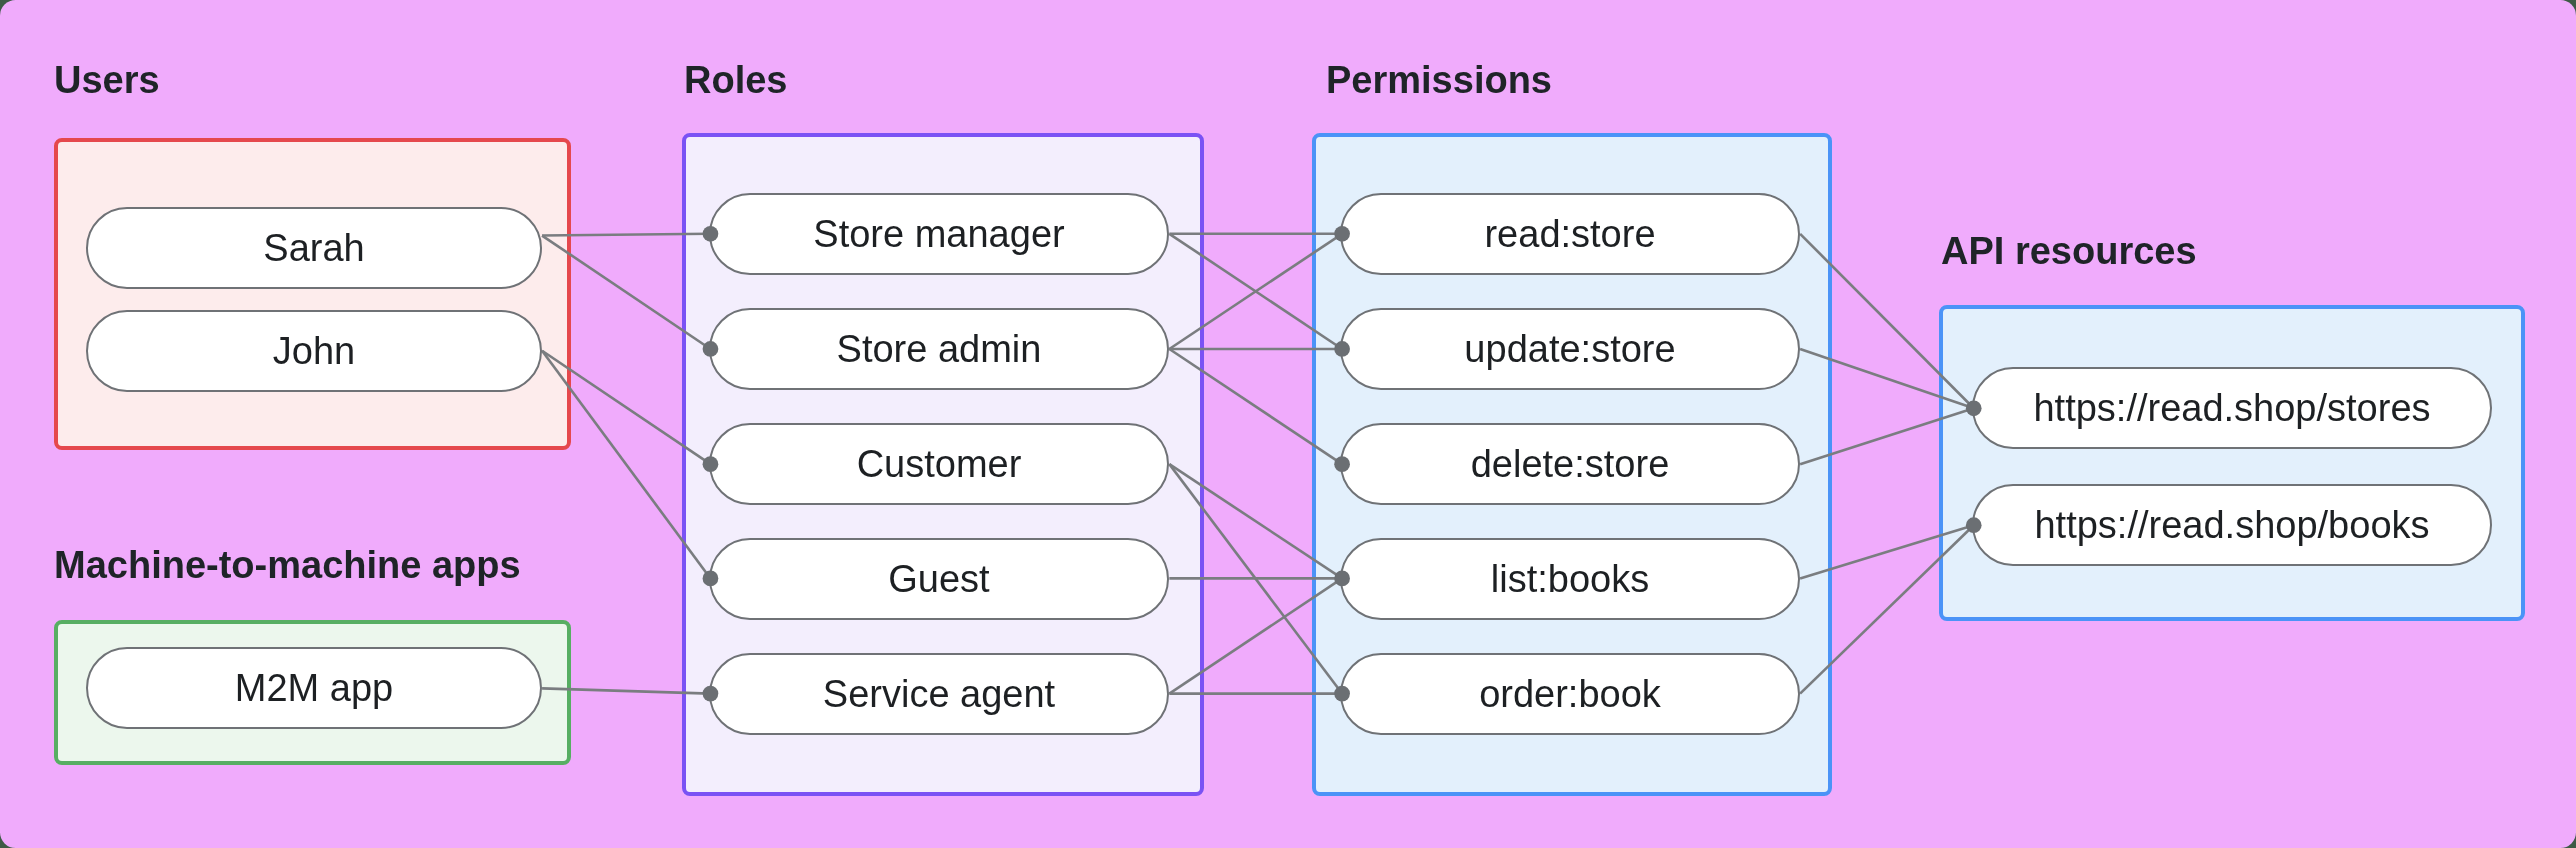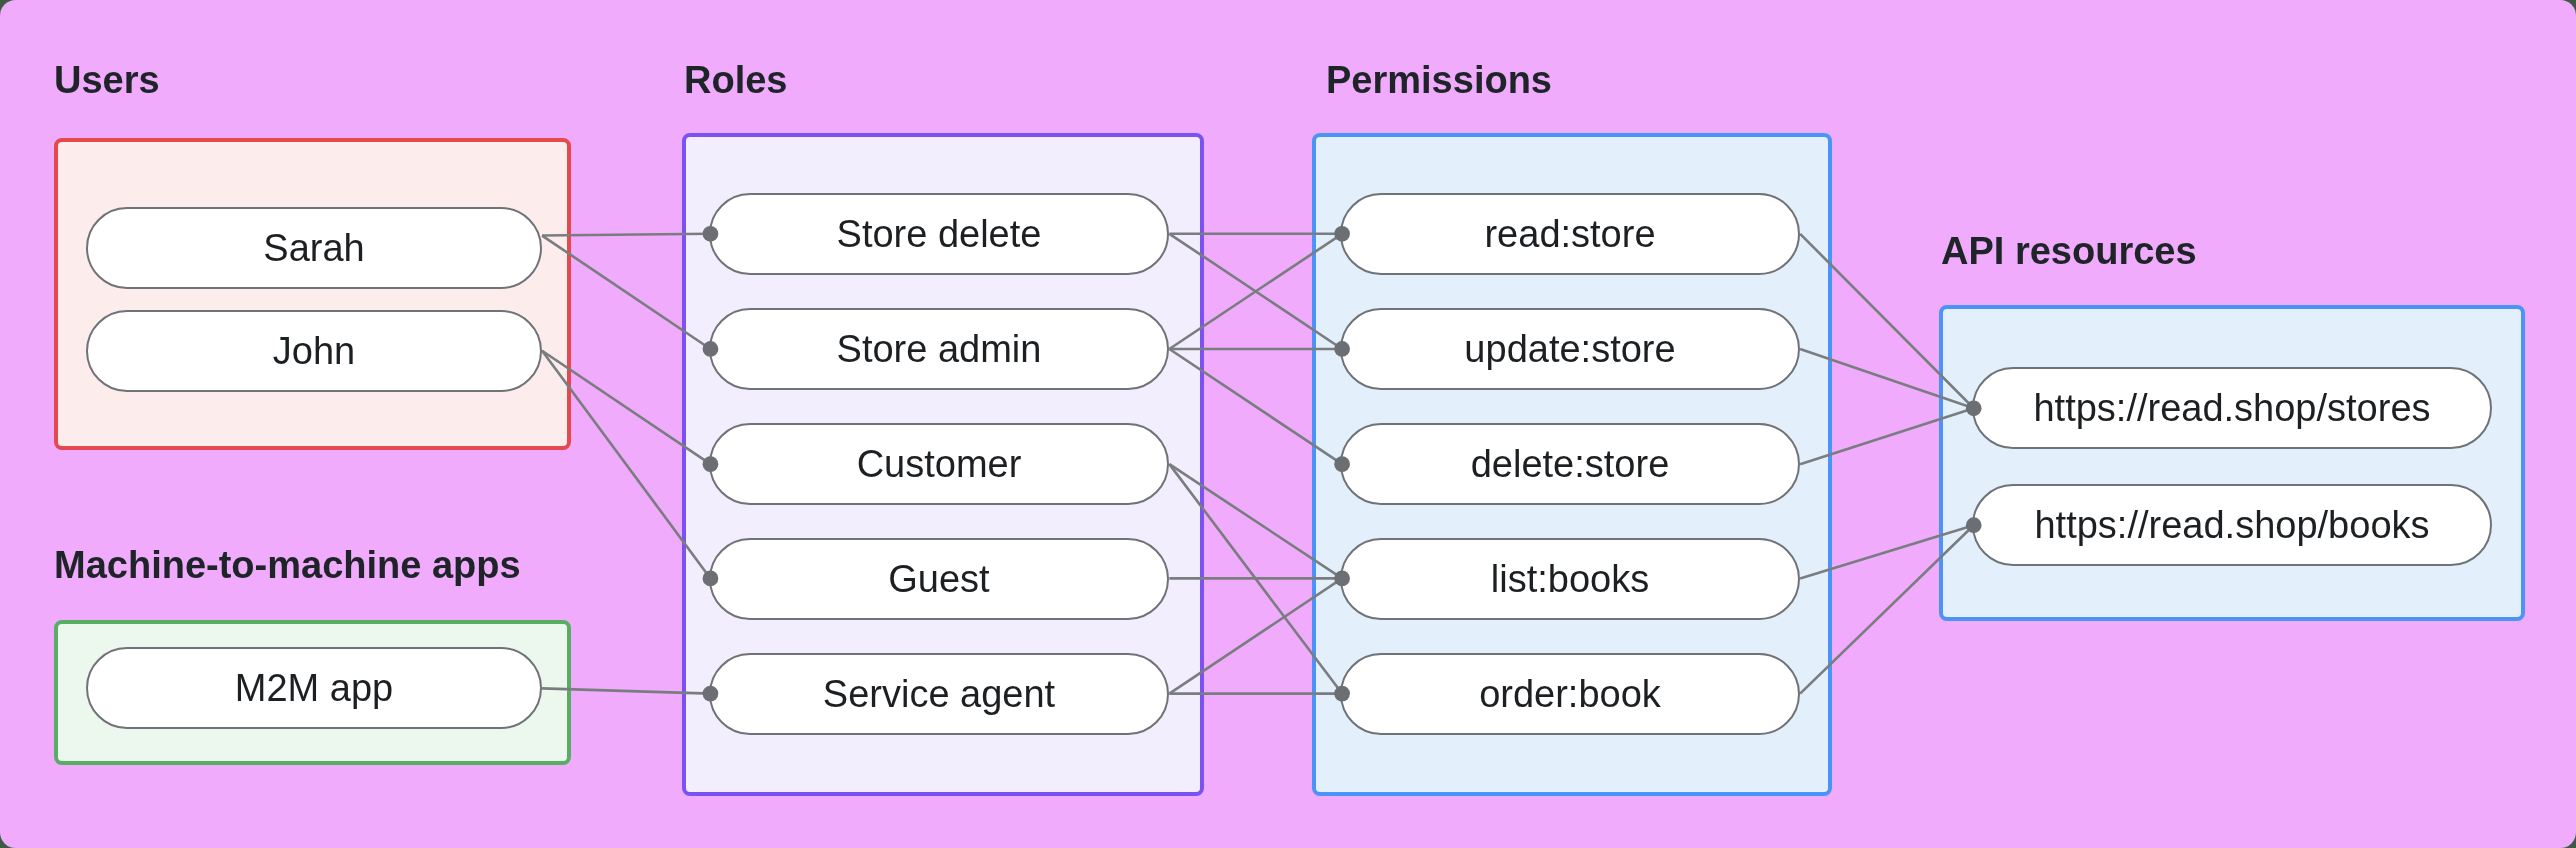--- a/index.html
+++ b/index.html
@@ -90,21 +90,21 @@
 
   <div class="gtitle t-users">Users</div>
   <div class="gtitle t-m2m">Machine-to-machine apps</div>
   <div class="gtitle t-roles">Roles</div>
   <div class="gtitle t-perms">Permissions</div>
   <div class="gtitle t-api">API resources</div>
 
   <div class="pill p-sarah">Sarah</div>
   <div class="pill p-john">John</div>
   <div class="pill p-m2m">M2M app</div>
-  <div class="pill p-sm">Store delete</div>
+  <div class="pill p-sm">Store manager</div>
   <div class="pill p-sa">Store admin</div>
   <div class="pill p-cu">Customer</div>
   <div class="pill p-gu">Guest</div>
   <div class="pill p-se">Service agent</div>
   <div class="pill p-up">update:store</div>
   <div class="pill p-rd">read:store</div>
   <div class="pill p-de">delete:store</div>
   <div class="pill p-li">list:books</div>
   <div class="pill p-or">order:book</div>
   <div class="pill p-books">https://read.shop/books</div>

